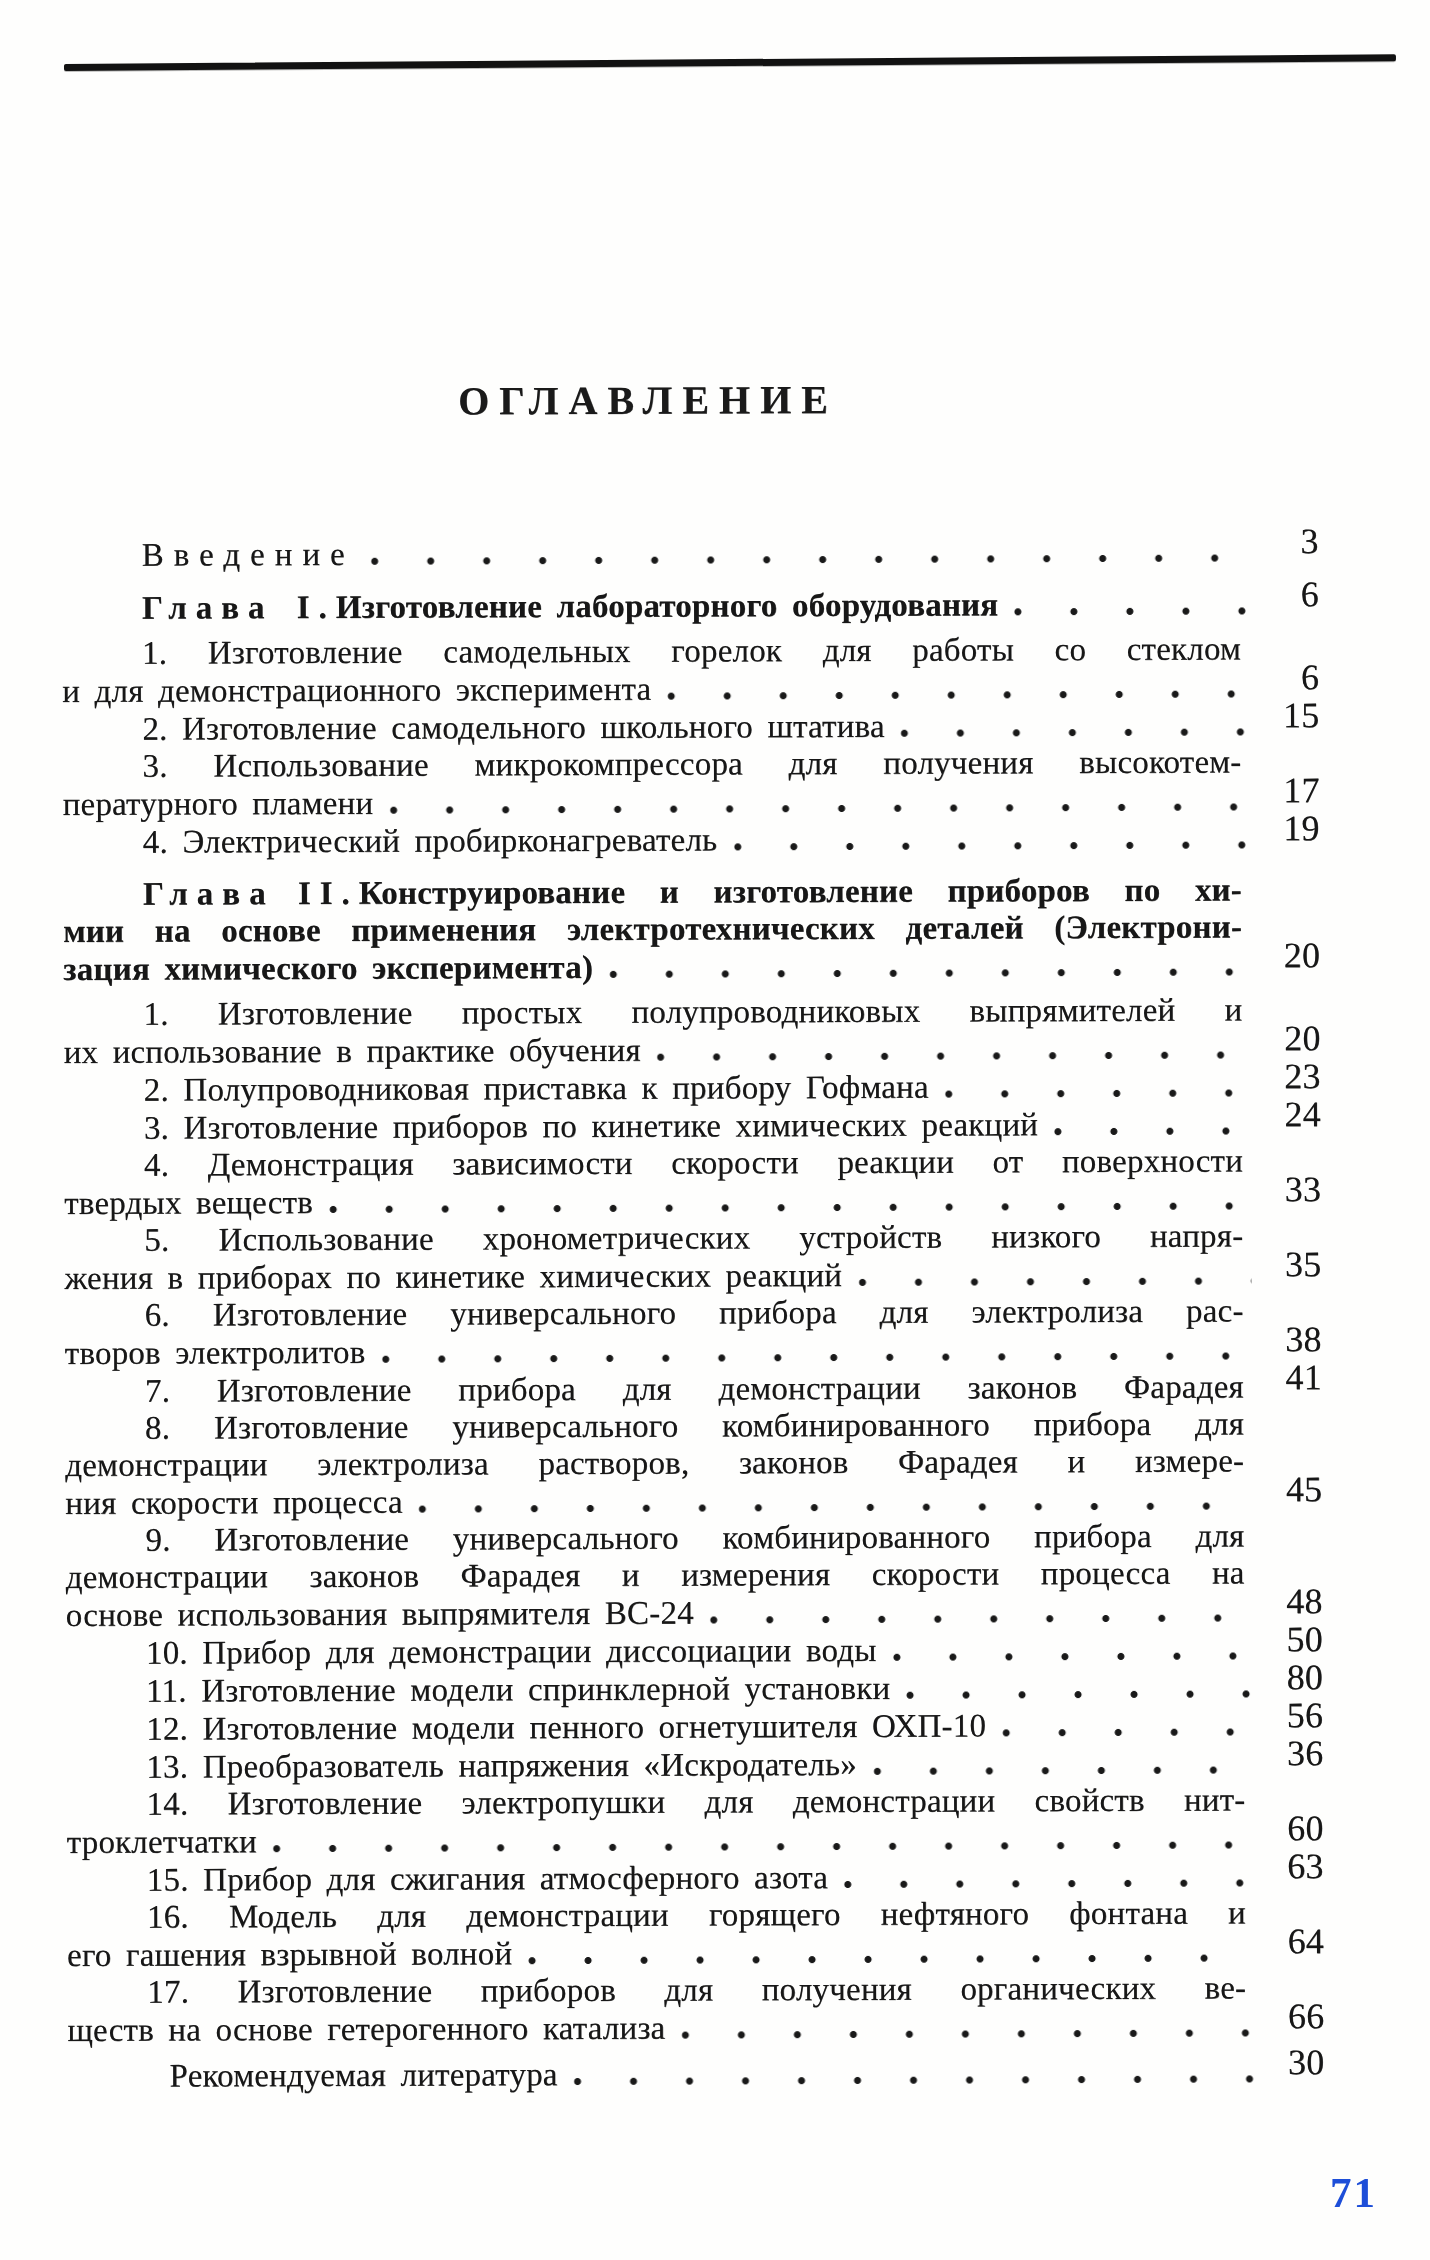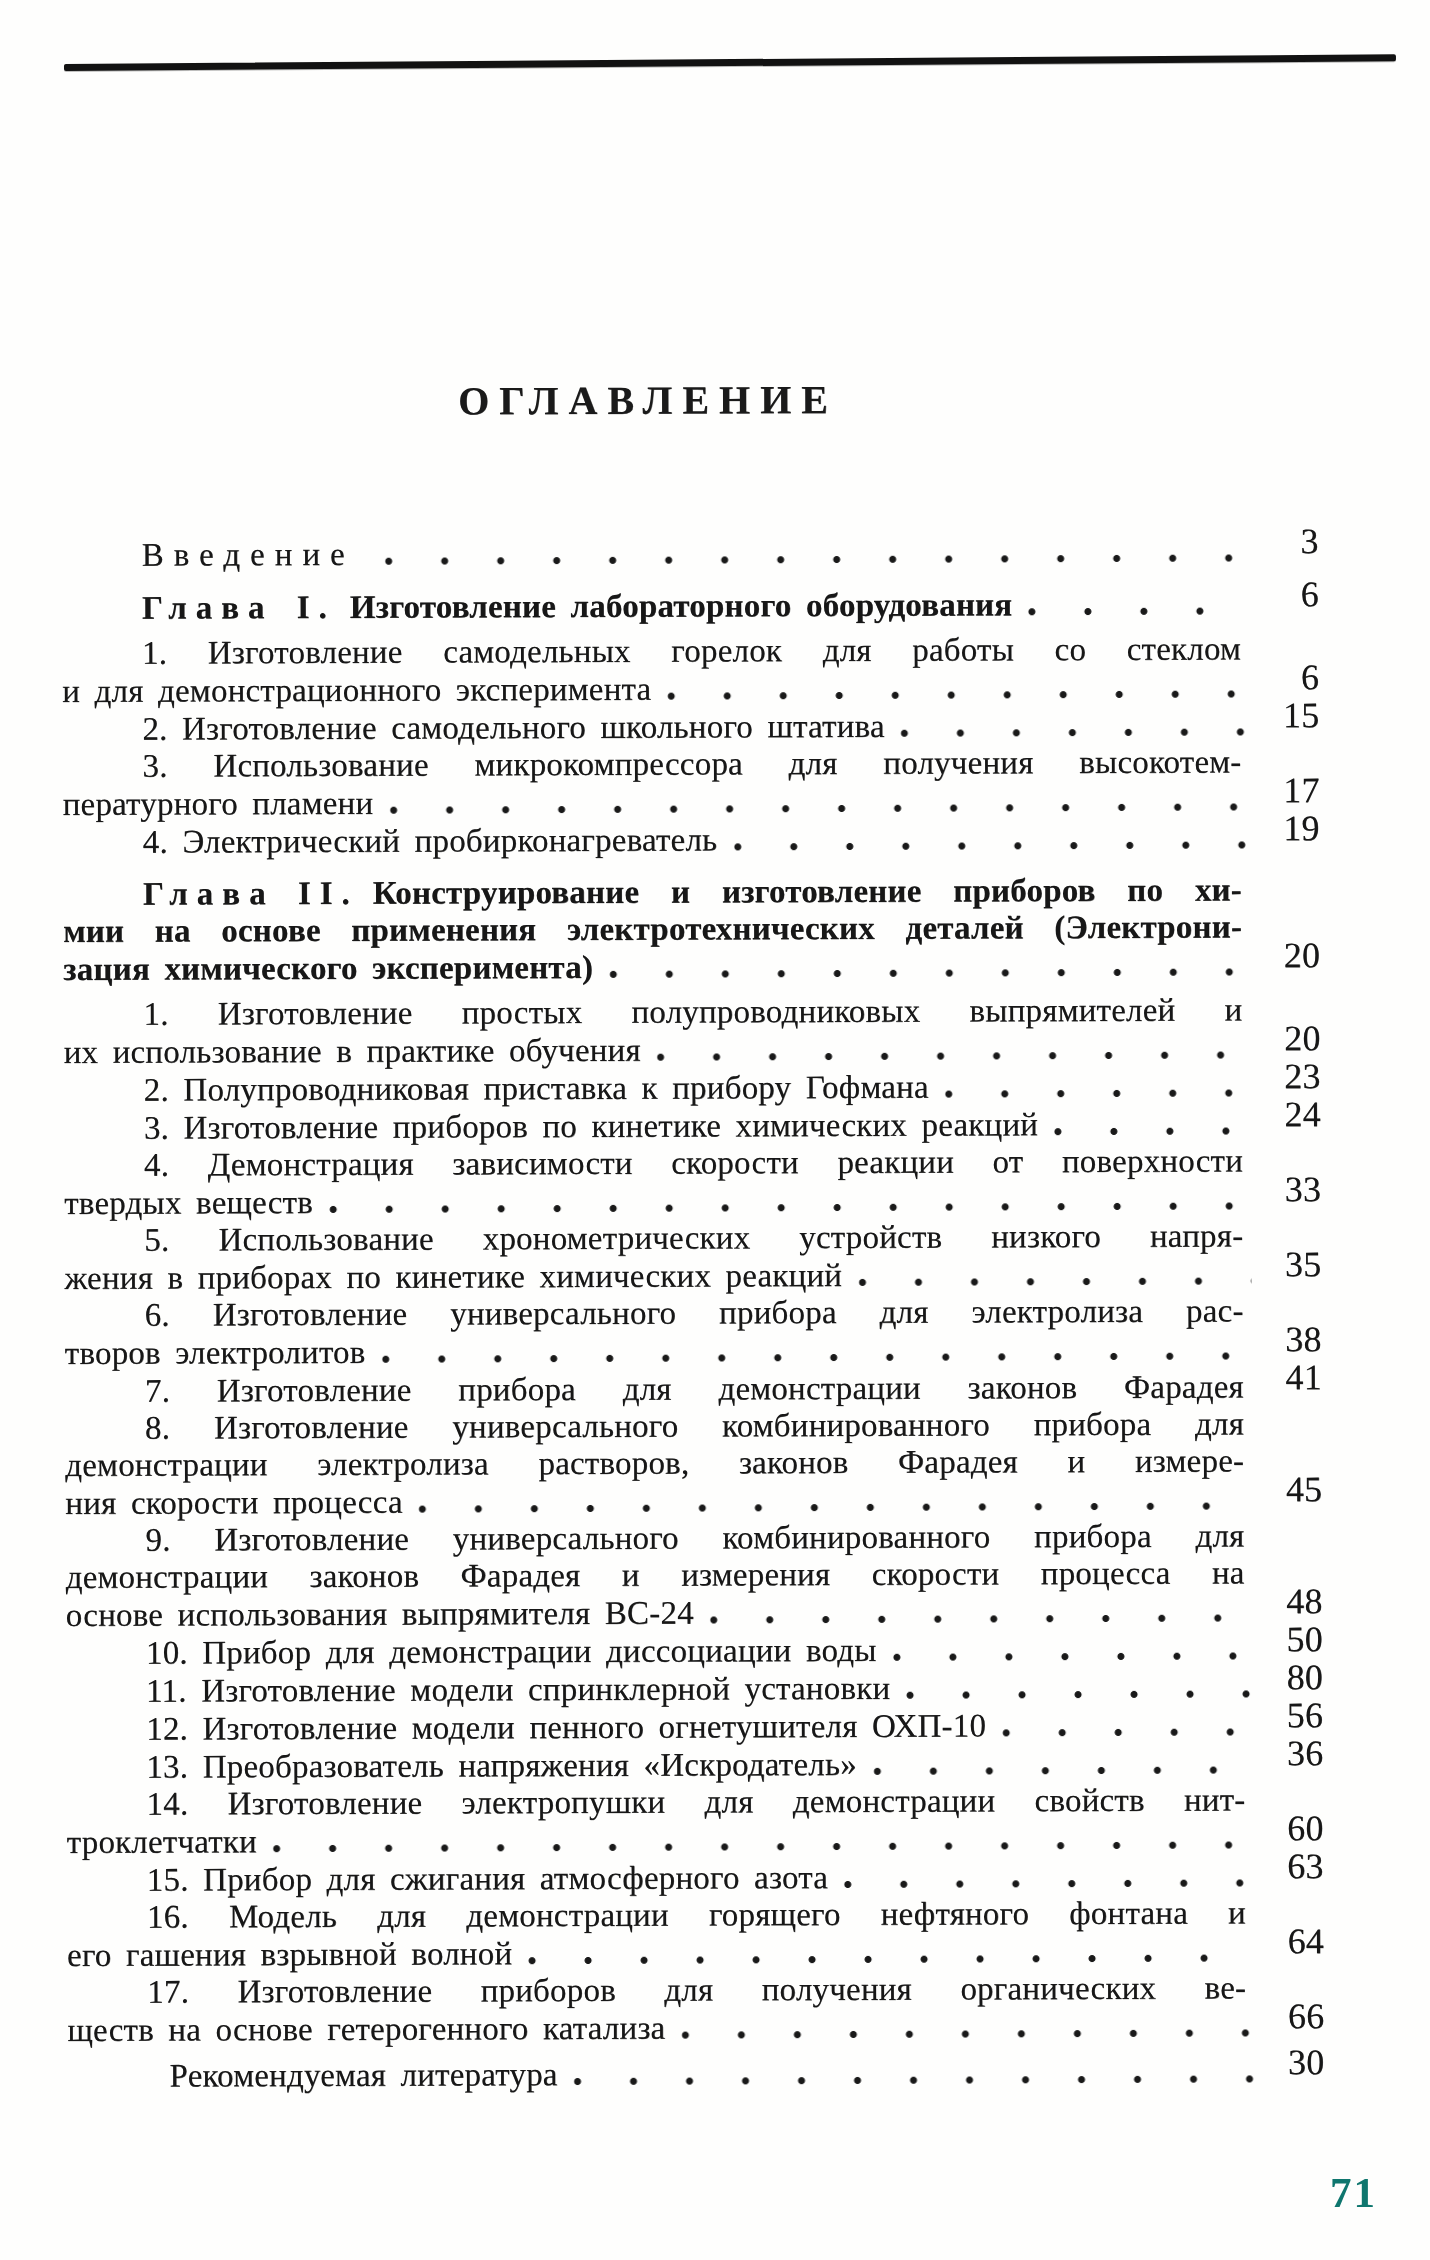--- a/index.html
+++ b/index.html
@@ -60,21 +60,21 @@
   }
   .row .text, .row .prefix { white-space: normal; }
 
   
   .intro, .item-first, .chapter-first { padding-left: 80px; }
   .literature { padding-left: 102px; }
 
   
   .intro .prefix { letter-spacing: 10px; }
   .chapter-first .prefix { letter-spacing: 9px; font-weight: 700; }
-  .prefix { margin-right: 14px; }
+  .prefix { }
 
   .chapter-first .text, .chapter-cont .text { font-weight: 700; }
 
   
   .gap-chapter { margin-top: 15px; }
   .gap-item { margin-top: 8px; }
 
   
   .row.justify .text {
     flex: 1;
@@ -105,21 +105,21 @@
     top: -8px;
     text-shadow: 0.3px 0.3px 0.5px rgba(0,0,0,0.55);
   }
 
   .folio {
     position: absolute;
     left: 1330px; top: 2168px;
     font-size: 43px;
     font-weight: 700;
     letter-spacing: 2px;
-    color: #0f766e;
+    color: #1d4ed8;
   }
 </style>
 </head>
 <body>
 
 <div class="page">
   <div class="top-rule"></div>
 
   <div class="content">
     <h1 class="title">ОГЛАВЛЕНИЕ</h1>

